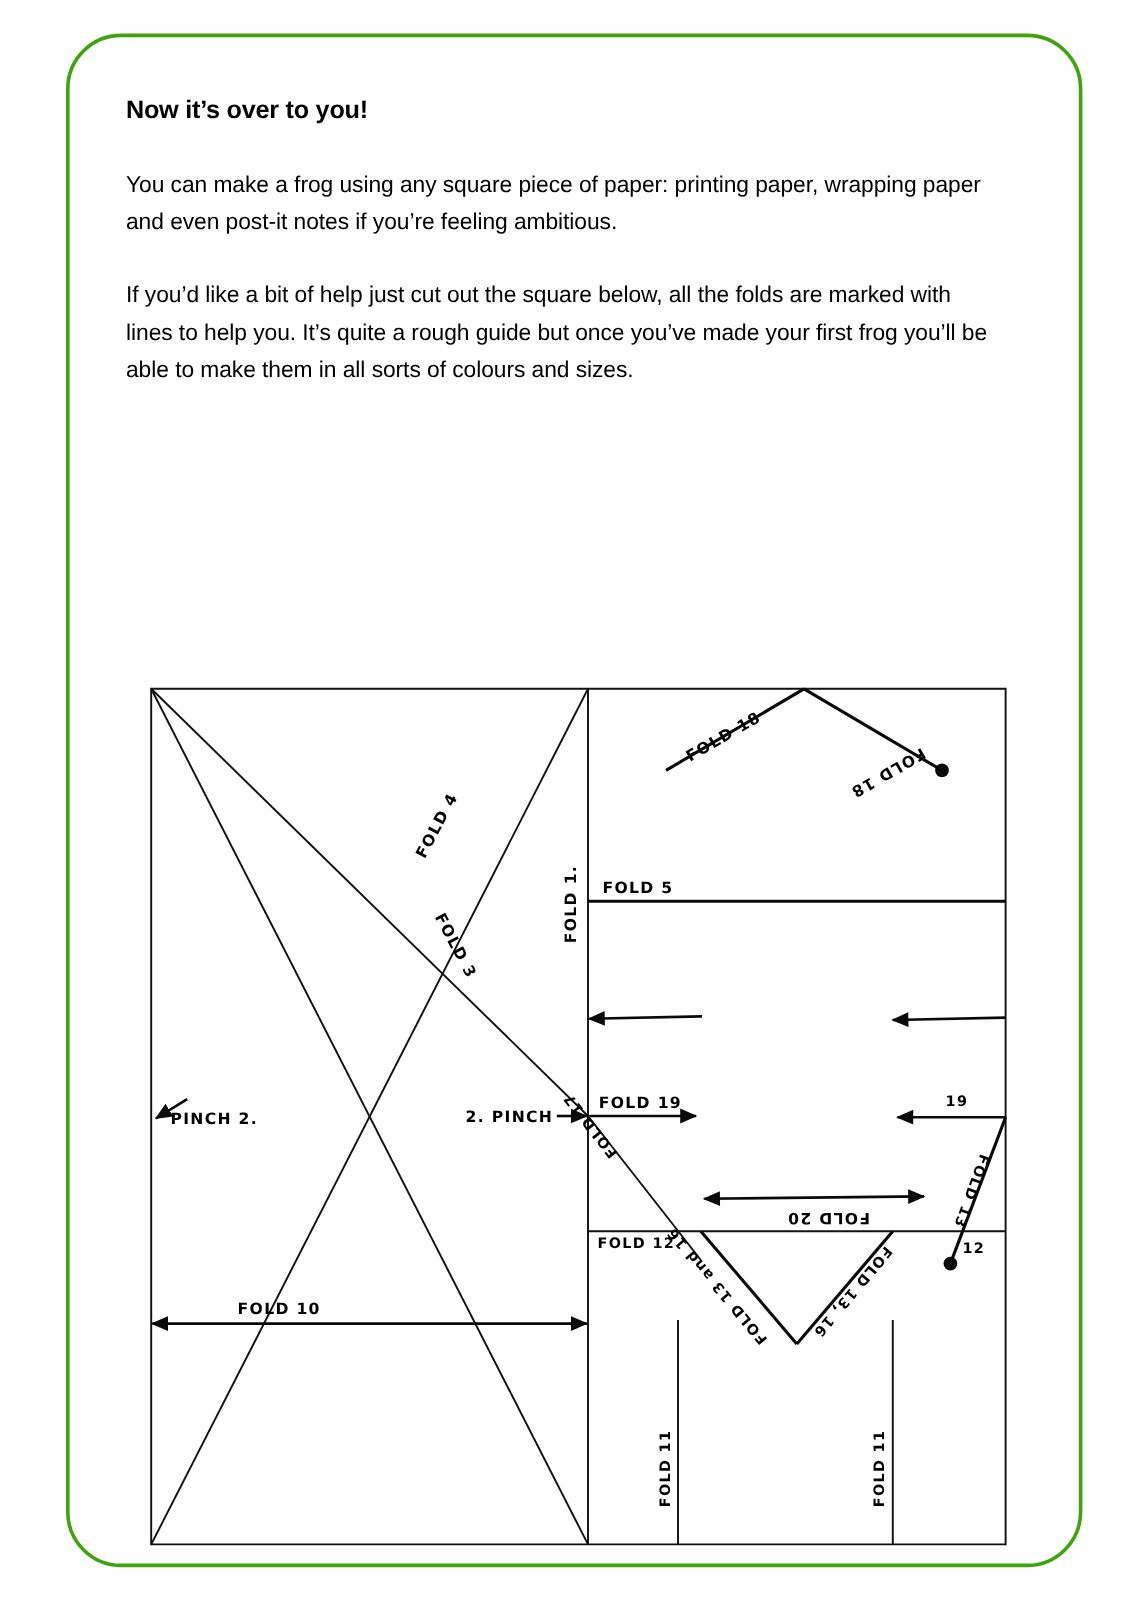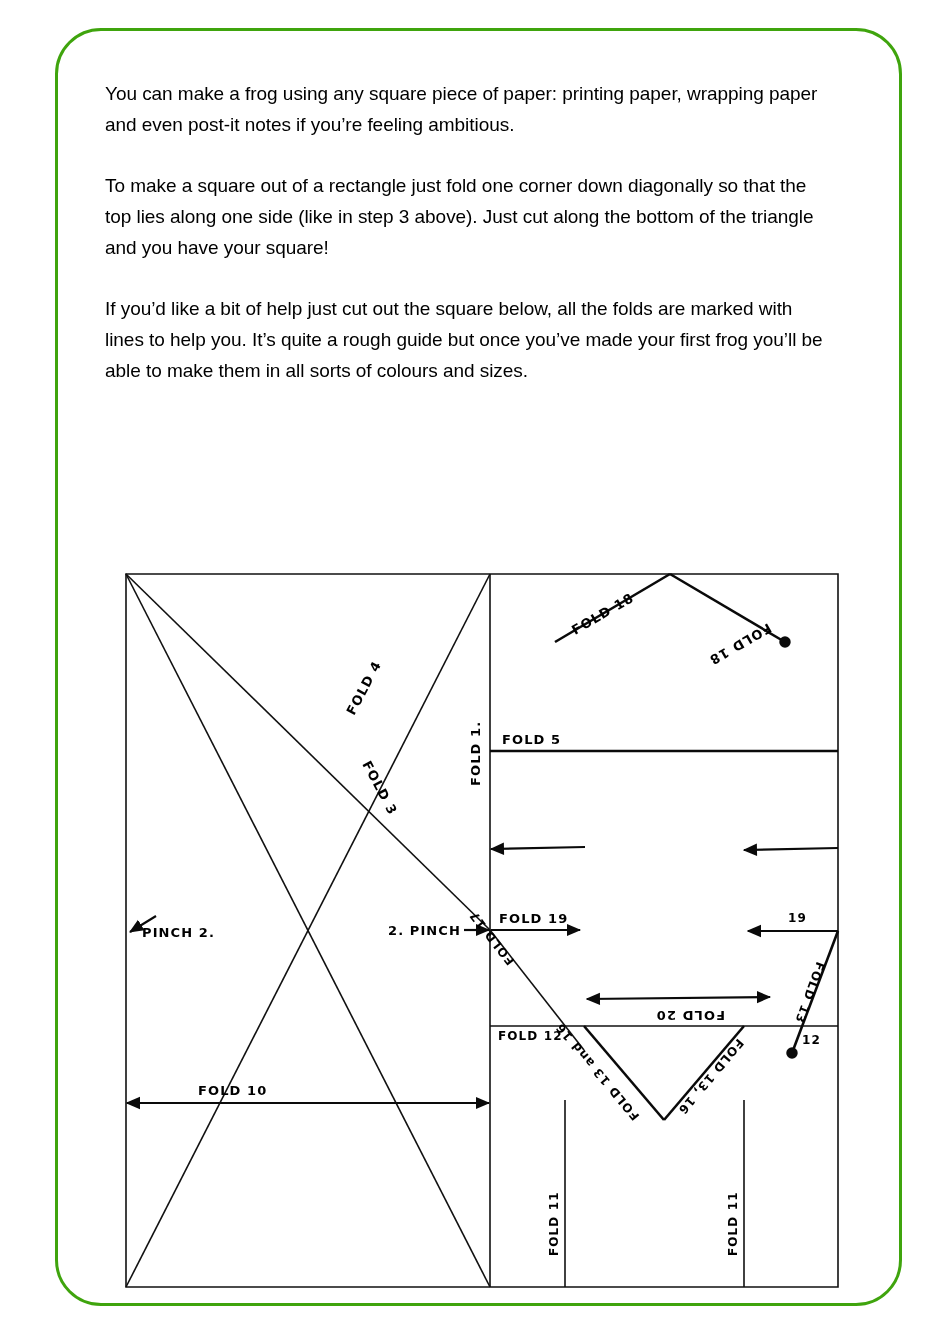--- a/index.html
+++ b/index.html
@@ -90,24 +90,24 @@
     stroke-width: 2.2;
     fill: none;
   }
 </style>
 </head>
 <body>
 
 <div id="page-frame" style="border-color: rgb(63, 164, 13);"></div>
 
 <div id="text-block">
+  <h1 id="doc-heading">Now it’s over to you!</h1>
 
   <p class="para">You can make a frog using any square piece of paper:  printing paper, wrapping paper and even post-it notes if you’re feeling ambitious.</p>
 
-  <p class="para">To make a square out of a rectangle just fold one corner down diagonally so that the top lies along one side (like in step 3 above). Just cut along the bottom of the triangle and you have your square!</p>
 
   <p class="para">If you’d like a bit of help just cut out the square below, all the folds are marked with lines to help you. It’s quite a rough guide but once you’ve made your first frog you’ll be able to make them in all sorts of colours and sizes.</p>
 </div>
 
 <div id="diagram-wrap">
 <svg id="diagram-svg" width="745" height="745" viewBox="0 0 745 745" xmlns="http://www.w3.org/2000/svg">
 
   <defs>
     <marker id="arrHead" markerWidth="7" markerHeight="7" refX="6" refY="3.2" orient="auto" markerUnits="strokeWidth">
       <path d="M0,0.4 L6.5,3.2 L0,6 z" fill="#0a0a0a"></path>

